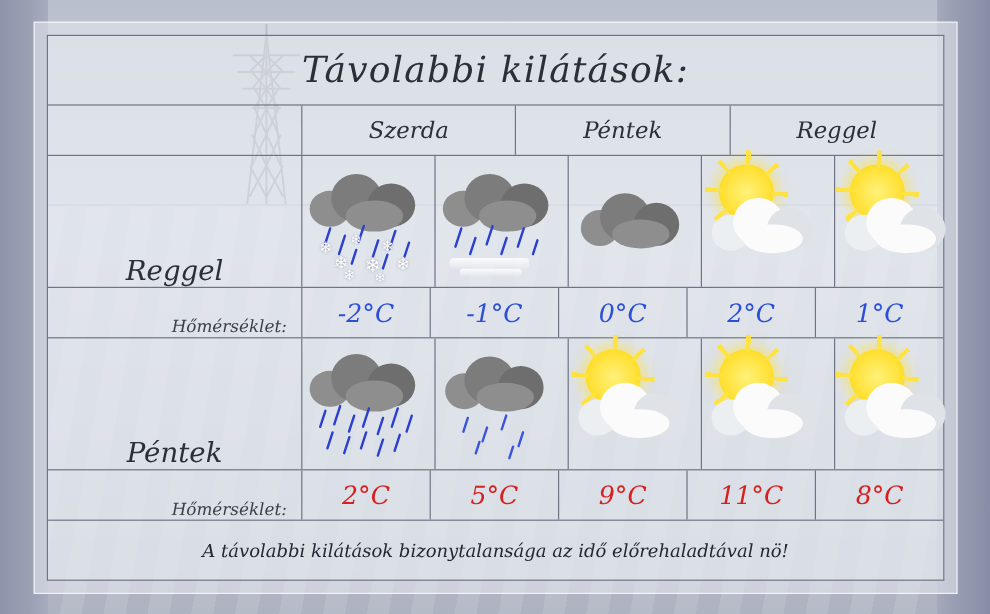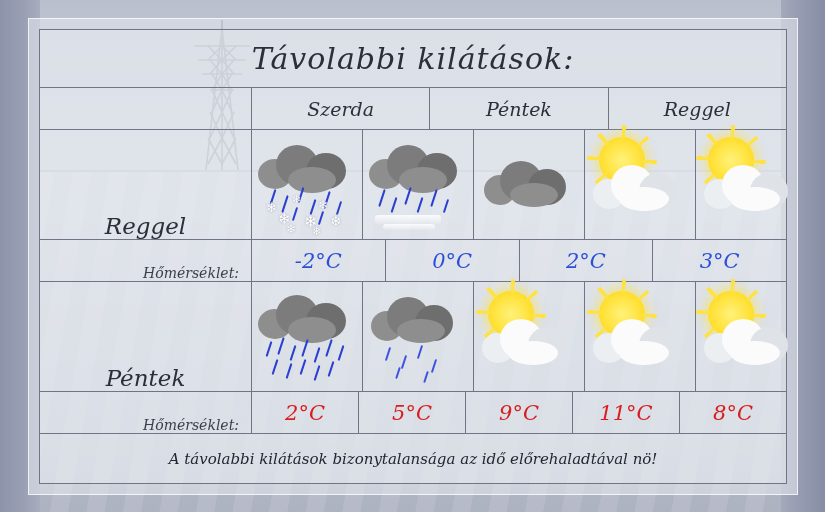--- a/index.html
+++ b/index.html
@@ -395,27 +395,30 @@
       </div>
 
       <div class="row row-temp1">
         <div class="cell col-label">
           <span class="templabel-text">Hőmérséklet:</span>
         </div>
         <div class="cell col-day">
           <span class="temp-val temp-cold">-2°C</span>
         </div>
         <div class="cell col-day">
+          <span class="temp-val temp-cold">-1°C</span>
+        </div>
+        <div class="cell col-day">
           <span class="temp-val temp-cold">0°C</span>
         </div>
         <div class="cell col-day">
           <span class="temp-val temp-cold">2°C</span>
         </div>
         <div class="cell col-day">
-          <span class="temp-val temp-cold">3°C</span>
+          <span class="temp-val temp-cold">1°C</span>
         </div>
       </div>
 
       <div class="row row-aft">
         <div class="cell col-label">
           <span class="period-text">Péntek</span>
         </div>
 
         <div class="cell col-day">
           <div class="wicon">

